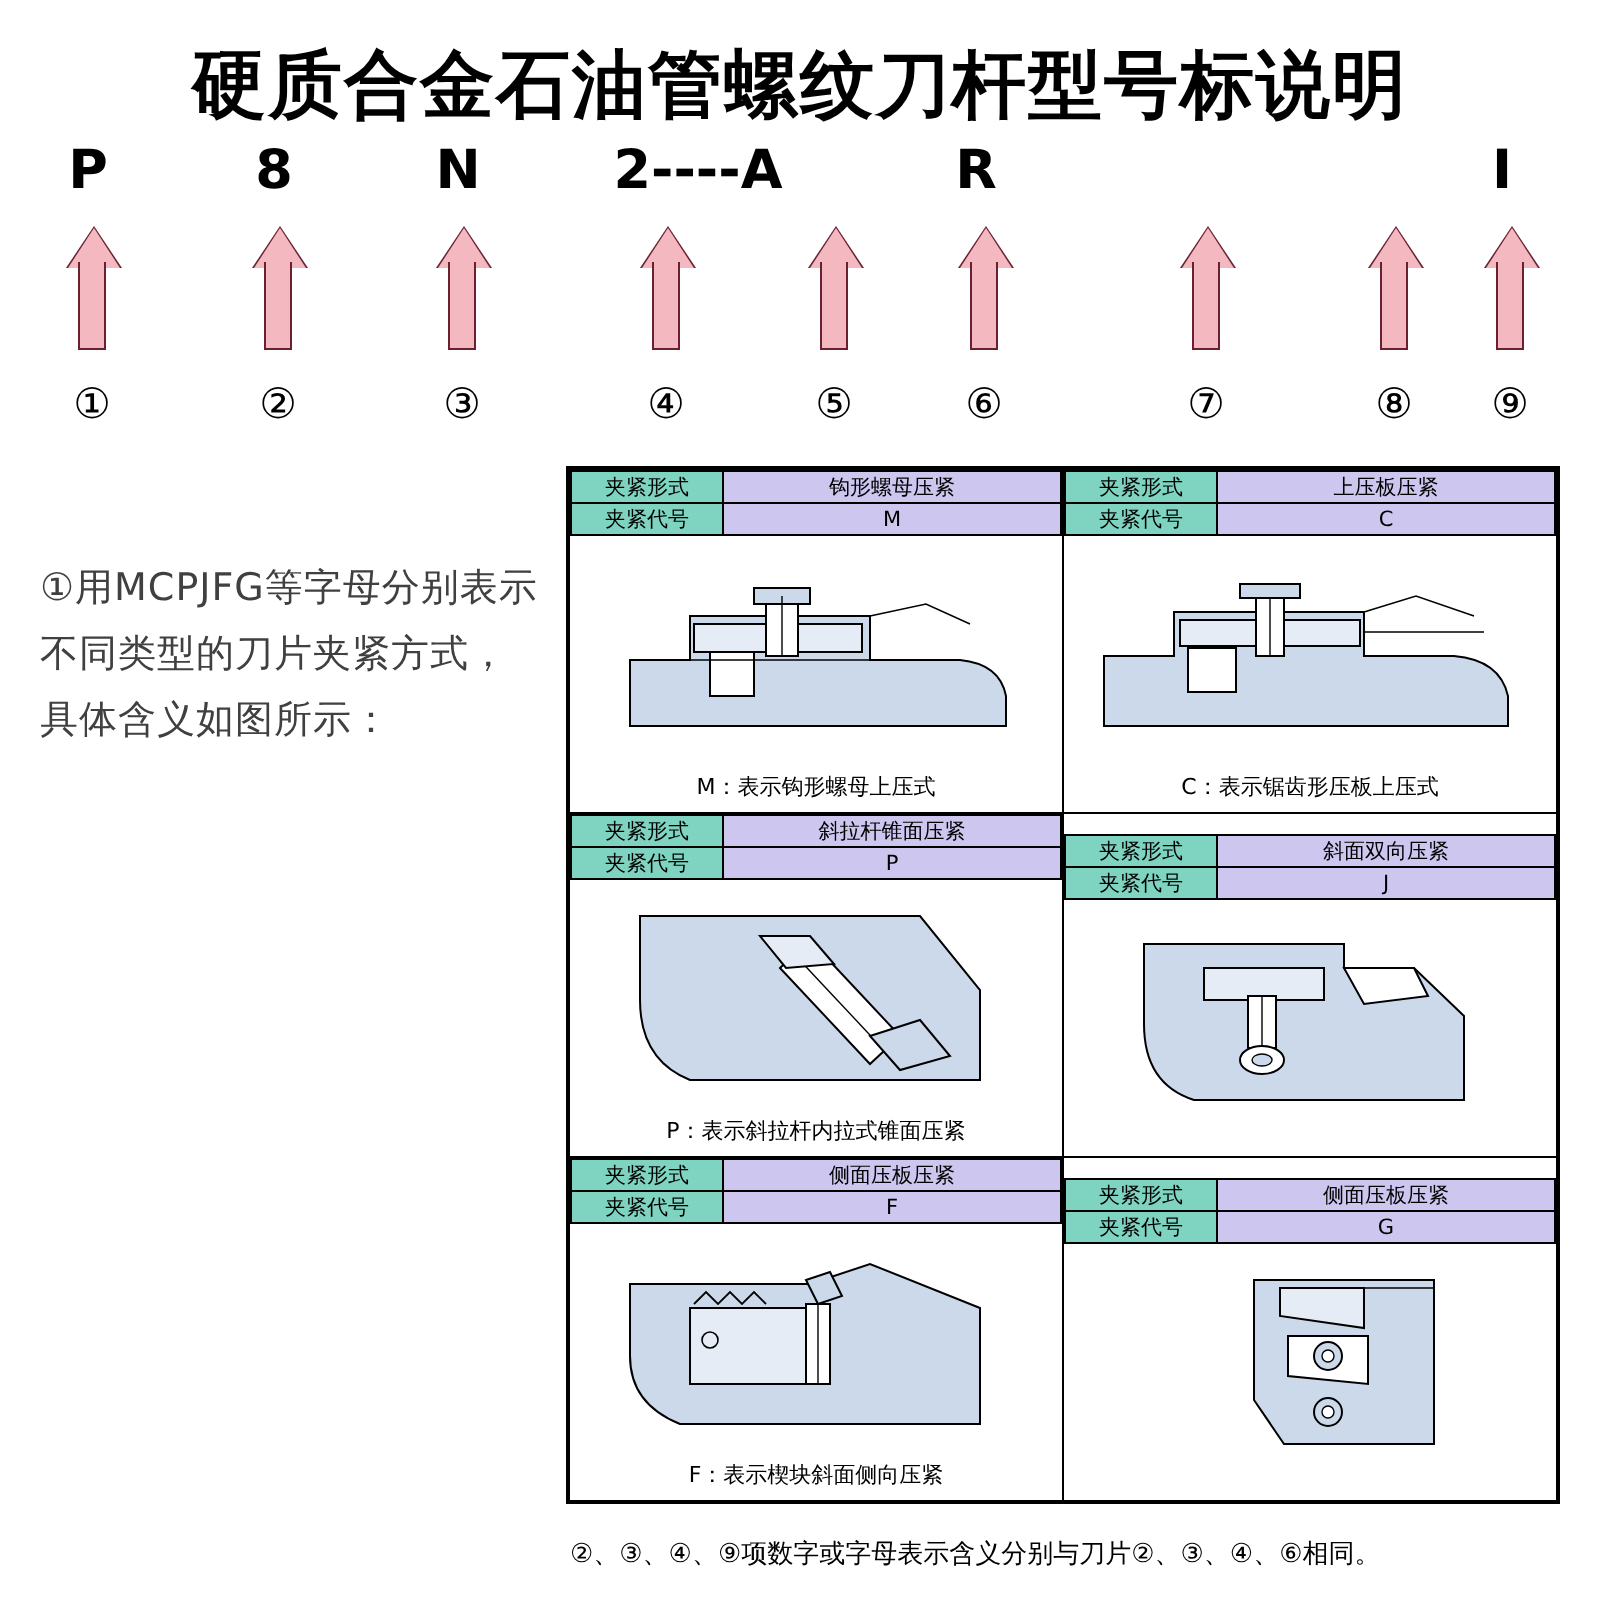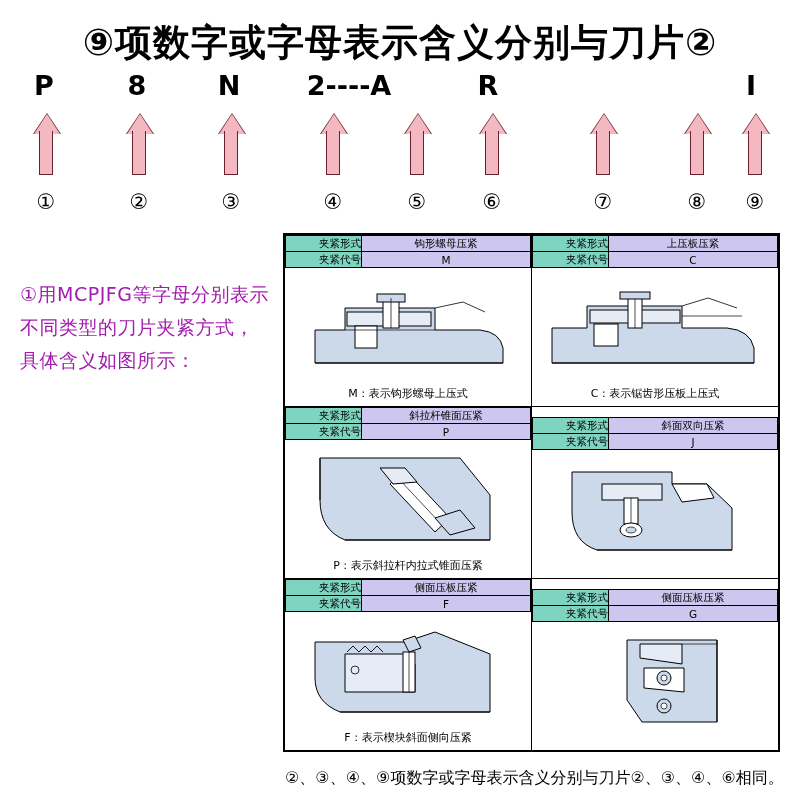--- a/index.html
+++ b/index.html
@@ -46,55 +46,55 @@
   
   .cnum{
     position:absolute;
     font-size:21px;
     font-family:"DejaVu Sans","Liberation Sans",sans-serif;
     text-align:center;width:30px;
   }
   
   .note{
     position:absolute;left:20px;top:278px;width:250px;
-    color:#a21caf;font-size:19px;line-height:33px;
+    color:#404040;font-size:19px;line-height:33px;
     font-family:"DejaVu Sans","Liberation Sans",sans-serif;
     letter-spacing:0.5px;
   }
   
   .tbl{
     position:absolute;left:283px;top:233px;width:497px;
     border:2px solid #000;border-collapse:collapse;
     background:#fff;
   }
   .tbl td{border:1px solid #000;padding:0;vertical-align:middle;}
   .hdr{height:15px;font-size:10.5px;text-align:center;
        font-family:"DejaVu Sans","Liberation Sans",sans-serif;}
-  .hdr-l{background:#7fd4c1;width:75px;text-align:right;}
+  .hdr-l{background:#7fd4c1;width:75px;}
   .hdr-r{background:#cdc6ef;}
   .cellwrap{width:50%;}
   .subtbl{width:100%;border-collapse:collapse;}
   .subtbl td{border:1px solid #000;}
   .figcell{height:118px;position:relative;background:#fff;}
   .caption{
     height:20px;text-align:center;font-size:11px;
     font-family:"DejaVu Sans","Liberation Sans",sans-serif;
     border:none!important;
   }
   .footer{
     position:absolute;left:285px;top:768px;width:500px;
-    font-size:16px;
+    font-size:13px;
     font-family:"DejaVu Sans","Liberation Sans",sans-serif;
   }
   svg{display:block;}
 </style>
 </head>
 <body>
 
-<div class="title">⑨项数字或字母表示含义分别与刀片②</div>
+<div class="title">硬质合金石油管螺纹刀杆型号标说明</div>
 
 <div class="codes">
   <div class="code" style="left:26px;width:36px;">P</div>
   <div class="code" style="left:119px;width:36px;">8</div>
   <div class="code" style="left:211px;width:36px;">N</div>
   <div class="code" style="left:289px;width:120px;">2----A</div>
   <div class="code" style="left:470px;width:36px;">R</div>
   <div class="code" style="left:733px;width:36px;">Ⅰ</div>
 </div>
 

